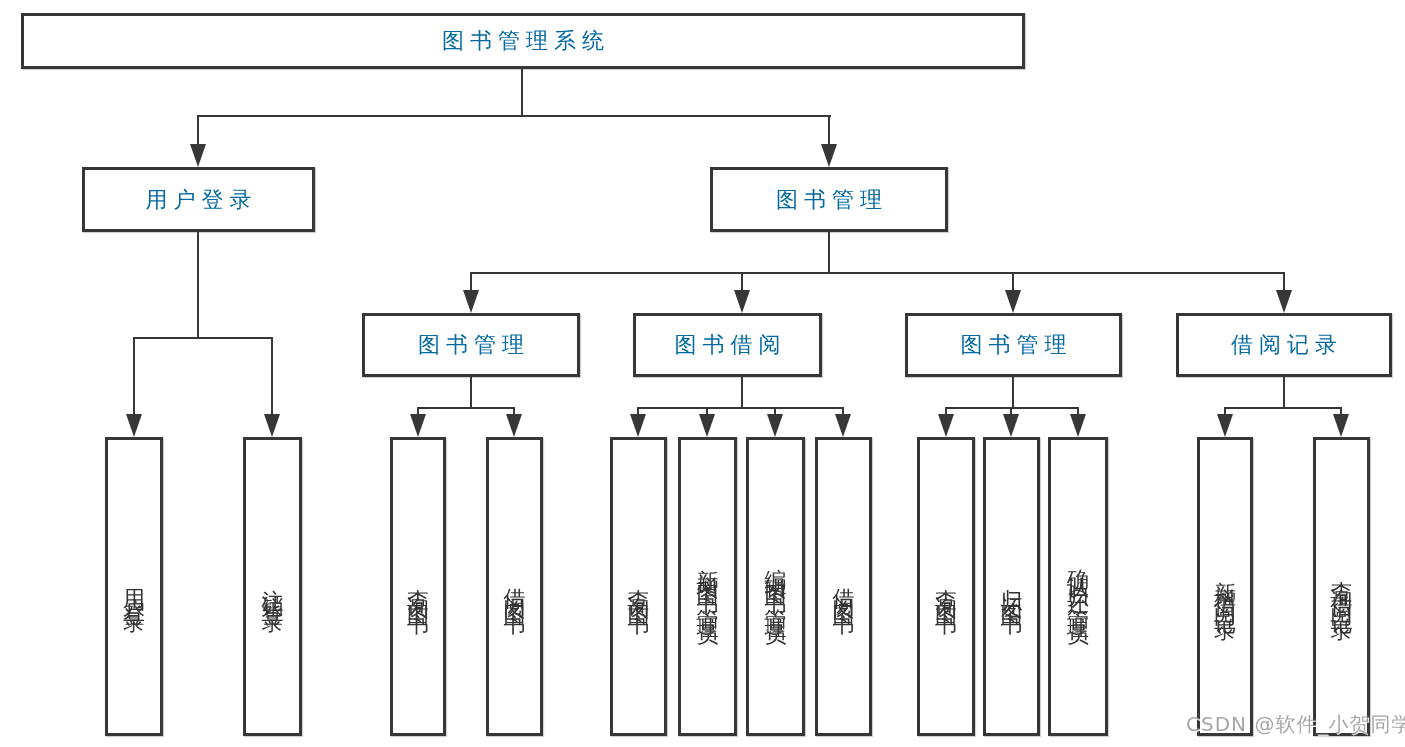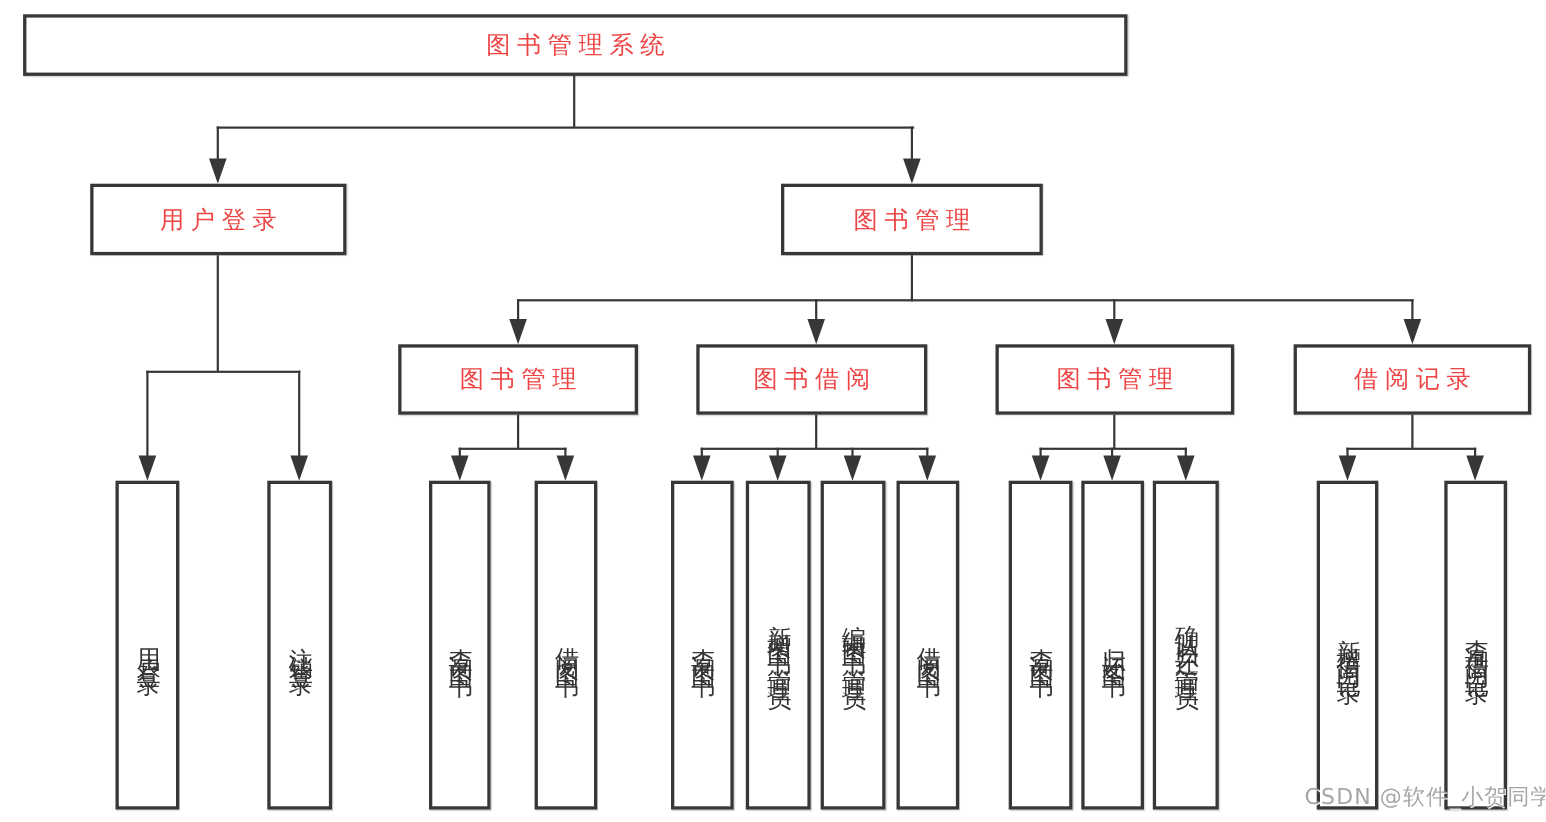--- a/index.html
+++ b/index.html
@@ -3,21 +3,21 @@
 <meta charset="utf-8">
 <style>
   html,body{margin:0;padding:0;background:#ffffff;}
   .stage{
     position:relative;width:1405px;height:747px;background:#ffffff;
     font-family:"DejaVu Sans","Liberation Sans",sans-serif;color:#333333;overflow:hidden;
   }
   .box{
     position:absolute;box-sizing:border-box;background:#ffffff;
     border:3px solid #373737;display:flex;align-items:center;justify-content:center;
-    font-size:22px;letter-spacing:6px;text-indent:6px;color:#ef4444;
+    font-size:22px;letter-spacing:6px;text-indent:6px;color:#0369a1;
     box-shadow:1px 1px 1px rgba(0,0,0,0.18);
   }
   .vbox{
     position:absolute;box-sizing:border-box;background:#ffffff;
     border:3px solid #373737;display:flex;align-items:center;justify-content:center;
     font-size:22px;color:#333333;
     writing-mode:vertical-rl;text-orientation:mixed;letter-spacing:8px;
     box-shadow:1px 1px 1px rgba(0,0,0,0.18);
   }
   .hline{position:absolute;height:2px;background:#373737;}
@@ -62,21 +62,21 @@
   <div class="vline" style="left:470px;top:272px;height:20px"></div>
   <div class="arrow" style="left:463px;top:290px"></div>
   <div class="vline" style="left:741px;top:272px;height:20px"></div>
   <div class="arrow" style="left:734px;top:290px"></div>
   <div class="vline" style="left:1012px;top:272px;height:20px"></div>
   <div class="arrow" style="left:1005px;top:290px"></div>
   <div class="vline" style="left:1283px;top:272px;height:20px"></div>
   <div class="arrow" style="left:1276px;top:290px"></div>
 
   <div class="box" style="left:362px;top:313px;width:218px;height:64px">图书管理</div>
-  <div class="box" style="left:633px;top:313px;width:210px;height:64px">图书借阅</div>
+  <div class="box" style="left:633px;top:313px;width:189px;height:64px">图书借阅</div>
   <div class="box" style="left:905px;top:313px;width:217px;height:64px">图书管理</div>
   <div class="box" style="left:1176px;top:313px;width:216px;height:64px">借阅记录</div>
 
   <div class="vline" style="left:470px;top:377px;height:31px"></div>
   <div class="hline" style="left:417px;top:407px;width:98px"></div>
   <div class="vline" style="left:417px;top:407px;height:10px"></div>
   <div class="arrow" style="left:410px;top:414px"></div>
   <div class="vline" style="left:513px;top:407px;height:10px"></div>
   <div class="arrow" style="left:506px;top:414px"></div>
 

